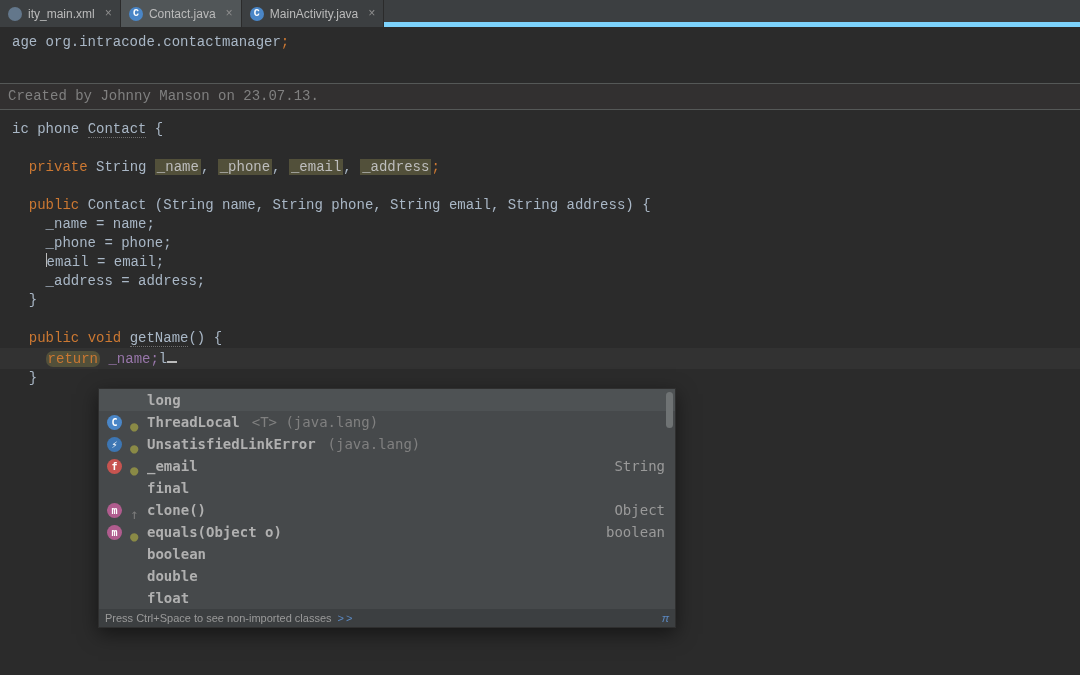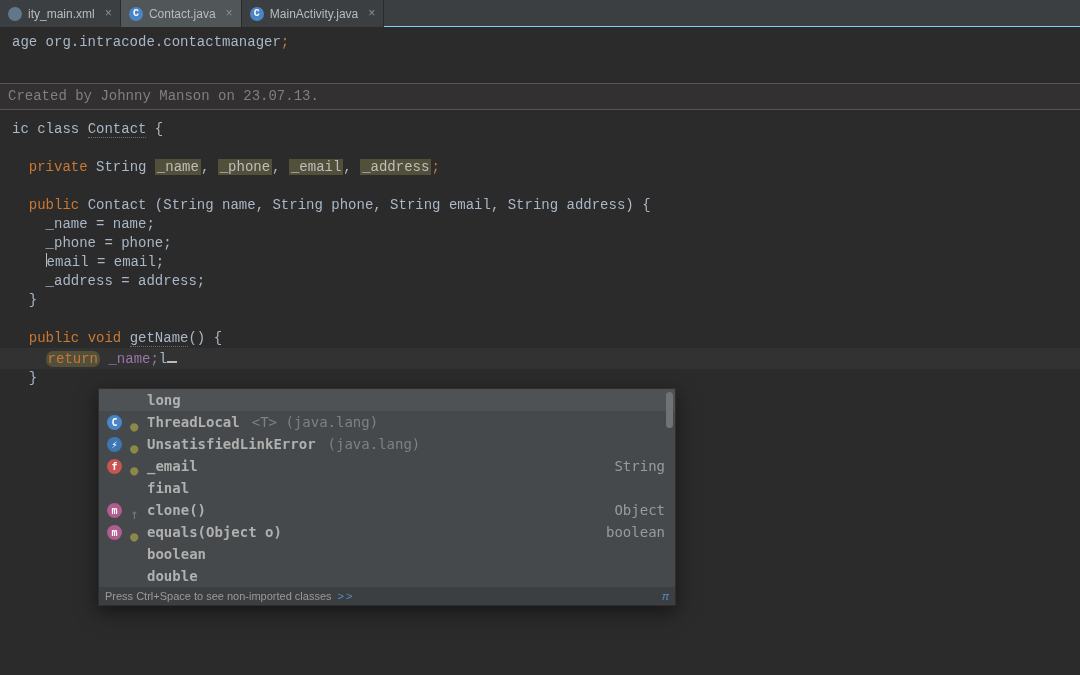--- a/index.html
+++ b/index.html
@@ -9,21 +9,21 @@
   background: #2b2b2b;
   font-family: Consolas, 'Courier New', monospace;
   font-size: 14px;
   color: #a9b7c6;
   overflow: hidden;
   position: relative;
 }
 .tab-bar {
   display: flex;
   background: #3c3f41;
-  border-bottom: 1px solid #7dd3fc;
+  border-bottom: 5px solid #7dd3fc;
   height: 27px;
 }
 .tab {
   display: flex;
   align-items: center;
   padding: 0 8px 0 8px;
   gap: 6px;
   background: #3c3f41;
   border-right: 1px solid #2b2b2b;
   height: 27px;
@@ -185,21 +185,21 @@
 </div>
 
 <div class="editor">
 <div class="line"><span>age </span><span class="type">org.intracode.contactmanager</span><span class="semi">;</span></div>
 <div class="line"> </div>
 
 <div class="divider-block">
 <div class="line comment" style="padding-left:0">Created by Johnny Manson on 23.07.13.</div>
 </div>
 
-<div class="line"><span>ic class </span><span class="class-link">Contact</span><span> {</span></div>
+<div class="line"><span>ic phone </span><span class="class-link">Contact</span><span> {</span></div>
 <div class="line"> </div>
 <div class="line">  <span class="kw">private</span> <span>String</span> <span class="warn-box">_name</span>, <span class="warn-box">_phone</span>, <span class="warn-box">_email</span>, <span class="warn-box">_address</span><span class="semi">;</span></div>
 <div class="line"> </div>
 <div class="line">  <span class="kw">public</span> <span>Contact (String name, String phone, String email, String address) {</span></div>
 <div class="line">    <span>_name = name;</span></div>
 <div class="line">    <span>_phone = phone;</span></div>
 <div class="line"><span>    </span><span class="ins-cursor"></span><span>email = email;</span></div>
 <div class="line">    <span>_address = address;</span></div>
 <div class="line">  }</div>
 <div class="line"> </div>
@@ -262,19 +262,25 @@
       <span class="p-icon2"></span>
       <span class="p-label">boolean</span>
       <span class="spacer"></span>
     </div>
     <div class="popup-item">
       <span class="p-icon"></span>
       <span class="p-icon2"></span>
       <span class="p-label">double</span>
       <span class="spacer"></span>
     </div>
+    <div class="popup-item">
+      <span class="p-icon"></span>
+      <span class="p-icon2"></span>
+      <span class="p-label">float</span>
+      <span class="spacer"></span>
+    </div>
   </div>
   <div class="popup-footer">
     <span>Press Ctrl+Space to see non-imported classes</span>
     <span class="link">&gt;&gt;</span>
     <span class="pi">π</span>
   </div>
 </div>
 
 </body></html>

